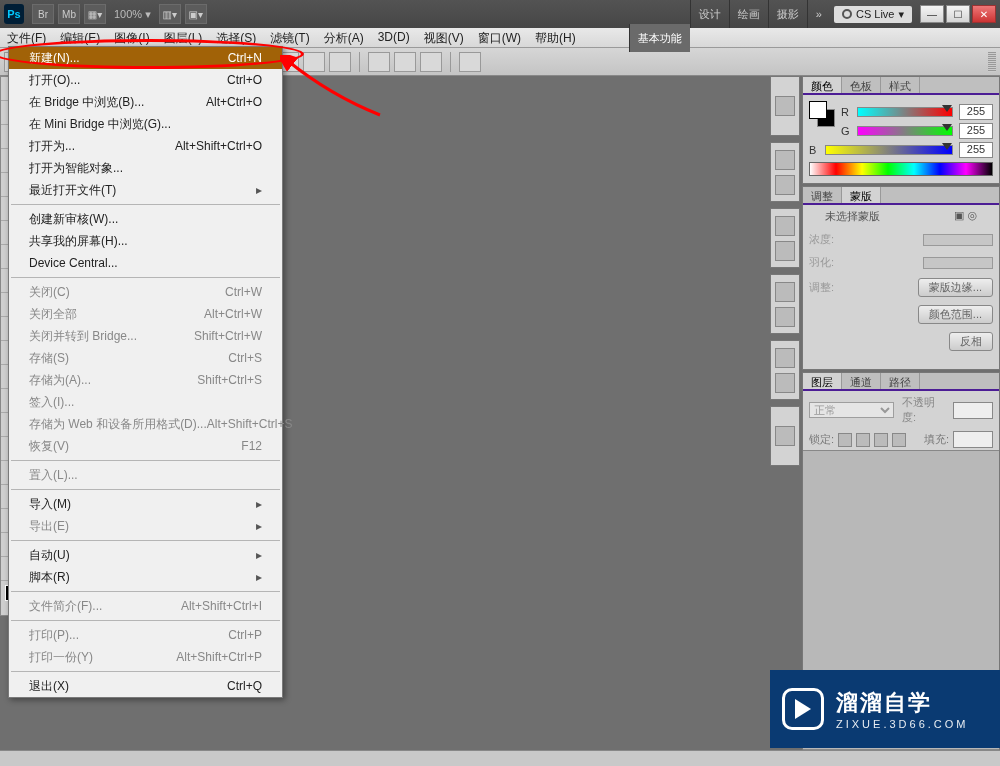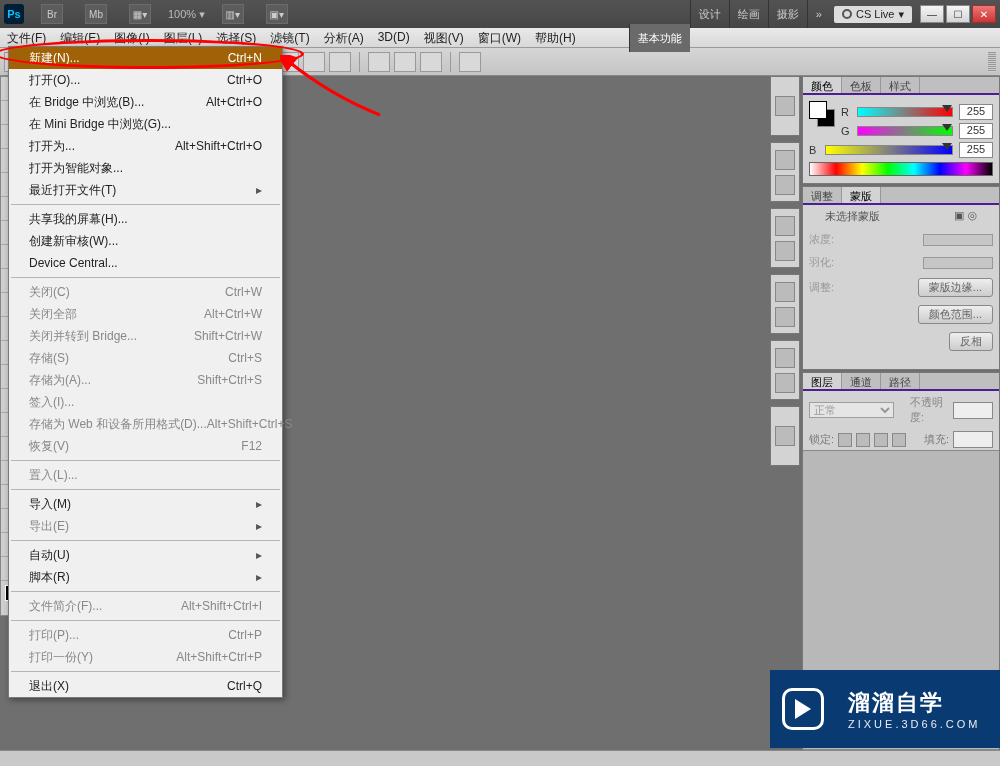--- a/index.html
+++ b/index.html
@@ -1,21 +1,21 @@
 <!DOCTYPE html>
 <html><head>
 <meta charset="utf-8">
 <style>
 * { margin: 0; padding: 0; box-sizing: border-box; font-family: "Microsoft YaHei", Tahoma, Arial, sans-serif; }
 body { width: 1000px; height: 766px; background: #6f6f6f; overflow: hidden; position: relative; font-size: 11px; }
 
 
 .app-bar { height: 28px; background: linear-gradient(#535353,#464646); display: flex; align-items: center; color: #ddd; padding: 0 4px; }
 .app-bar .ps-logo { width: 20px; height: 20px; background: #001e36; border-radius: 3px; color:#00c8ff; font-weight:bold; font-size:11px; display:flex;align-items:center;justify-content:center; margin-right:6px;}
-.app-bar .ico { width:22px; height:20px; margin:0 11px; background:#5c5c5c; border:1px solid #6b6b6b; display:flex;align-items:center;justify-content:center; color:#ccc; font-size:10px;}
+.app-bar .ico { width:22px; height:20px; margin:0 2px; background:#5c5c5c; border:1px solid #6b6b6b; display:flex;align-items:center;justify-content:center; color:#ccc; font-size:10px;}
 .app-bar .zoom { color:#bbb; margin:4px 6px; font-size:11px;}
 .app-bar .spacer { flex:1; }
 .app-bar .tab { padding:4px 8px; color:#ccc; border-left:1px solid #333; height:100%; display:flex; align-items:center;}
 .app-bar .tab.active { background:#6a6a6a; color:#fff;margin-top:48px;}
 .app-bar .cslive { margin-left:4px; padding:2px 8px; background:#ddd; color:#222; border-radius:2px; display:flex; align-items:center; gap:4px;}
 .app-bar .cslive .ring { width:10px;height:10px;border:2px solid #555;border-radius:50%;}
 .win-btns { display:flex; margin-left:6px;}
 .win-btns .b { width:24px; height:18px; margin-left:2px; background:linear-gradient(#f5f5f5,#d5d5d5); border:1px solid #888; display:flex;align-items:center;justify-content:center; font-size:10px; color:#333;}
 .win-btns .close { background:linear-gradient(#e77,#c33); color:#fff; border-color:#933;}
 
@@ -79,33 +79,33 @@
 .mask-panel .msg { padding:4px 22px; color:#555; }
 .mask-panel .prow { display:flex; justify-content:space-between; align-items:center; padding:4px 6px;}
 .mask-panel .btn { padding:1px 10px; background:linear-gradient(#eee,#ccc); border:1px solid #888; border-radius:3px; color:#666;}
 .mask-panel .sl { width:70px; height:12px; background:#c6c6c6; border:1px solid #999;}
 .mask-panel .dis { color:#999;}
 
 
 .layers-panel { top:372px; bottom:16px; height:auto;}
 .layers-panel .controls { display:flex; gap:4px; padding:4px 6px; align-items:center;}
 .layers-panel select { flex:0 0 85px; font-size:11px; background:#eee; border:1px solid #888;}
-.layers-panel .oplab { color:#888; margin-left:12px;}
+.layers-panel .oplab { color:#888; margin-left:4px;}
 .layers-panel .op { width:40px; background:#eee; border:1px solid #888;}
 .layers-panel .lockrow { display:flex; gap:4px; padding:2px 6px; align-items:center; color:#777;}
 .layers-panel .lockrow .ic { width:14px;height:14px; background:#bbb; border:1px solid #888;}
 .layers-panel .list { background:#b8b8b8; height:300px; border-top:1px solid #888; border-bottom:1px solid #888;}
 .layers-panel .foot { height:22px; display:flex; justify-content:flex-end; gap:6px; align-items:center; padding:0 6px;}
 .layers-panel .foot .fic { width:16px;height:16px; color:#777; display:flex;align-items:center;justify-content:center;}
 
 
 .status { position:absolute; left:0; right:0; bottom:0; height:16px; background:#c9c9c9; border-top:1px solid #888;}
 
 
-.watermark { position:absolute; right:0; bottom:18px; width:230px; height:78px; background:#0a3a72; color:#fff; display:flex; align-items:center; padding:0 12px; gap:24px; z-index:30;}
+.watermark { position:absolute; right:0; bottom:18px; width:230px; height:78px; background:#0a3a72; color:#fff; display:flex; align-items:center; padding:0 12px; gap:12px; z-index:30;}
 .watermark .play { width:42px;height:42px; border:3px solid #fff; border-radius:10px; display:flex;align-items:center;justify-content:center;}
 .watermark .play .tri { width:0;height:0; border-left:16px solid #fff; border-top:10px solid transparent; border-bottom:10px solid transparent;}
 .watermark .txt .cn { font-size:22px; font-weight:bold; letter-spacing:2px;}
 .watermark .txt .en { font-size:11px; letter-spacing:3px; opacity:.9;}
 
 </style>
 </head>
 <body>
 
 <div class="app-bar">
@@ -221,25 +221,25 @@
     <div class="row">
       <span>打开为智能对象...</span>
       <span></span>
     </div>
     <div class="row">
       <span>最近打开文件(T)</span>
       <span class="arr"></span>
     </div>
     <div class="sep"></div>
     <div class="row">
+      <span>创建新审核(W)...</span>
+      <span></span>
+    </div>
+    <div class="row">
       <span>共享我的屏幕(H)...</span>
-      <span></span>
-    </div>
-    <div class="row">
-      <span>创建新审核(W)...</span>
       <span></span>
     </div>
     <div class="row">
       <span>Device Central...</span>
       <span></span>
     </div>
     <div class="sep"></div>
     <div class="row dis">
       <span>关闭(C)</span>
       <span>Ctrl+W</span>

